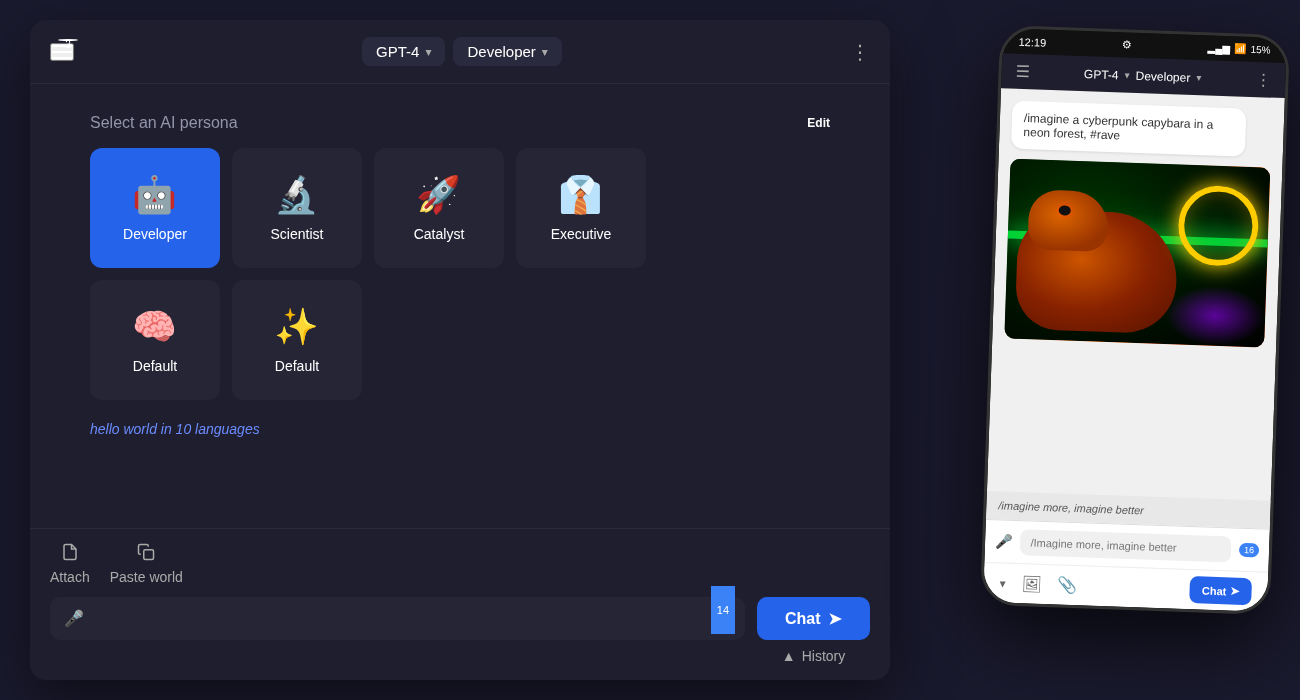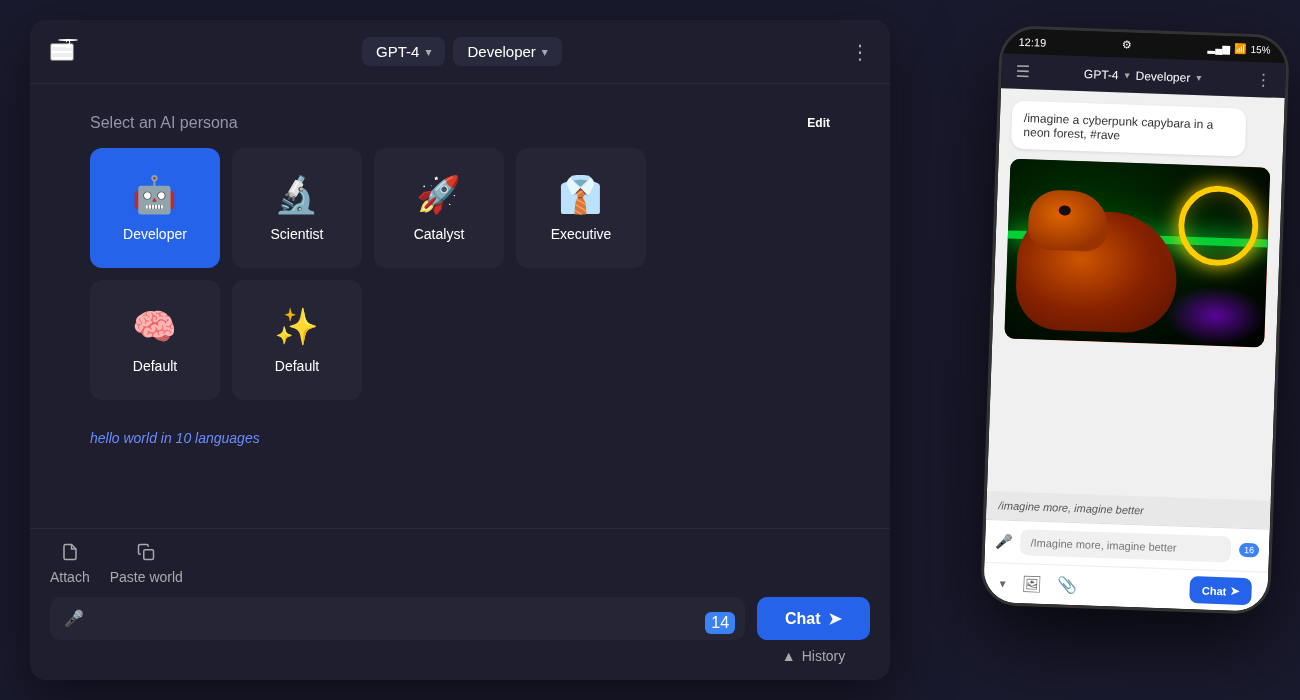--- a/index.html
+++ b/index.html
@@ -154,21 +154,21 @@
     .persona-name {
       color: #fff;
       font-size: 14px;
       font-weight: 500;
     }
 
     .hint-text {
       color: #6b8cff;
       font-style: italic;
       font-size: 14px;
-      margin-top: 10px;
+      margin-top: 1px;
     }
 
     
     .app-bottom {
       padding: 14px 20px 16px 20px;
       background: #1e1e2e;
       border-top: 1px solid #2a2a3e;
     }
     .bottom-actions {
       display: flex;
@@ -218,23 +218,23 @@
       color: #aaa;
       cursor: pointer;
       font-size: 16px;
     }
     .char-count {
       position: absolute;
       bottom: 6px;
       right: 10px;
       background: #3b82f6;
       color: #fff;
-      font-size: 16px;
-      padding: 2px 6px;
-      border-radius: 6px;
+      font-size: 11px;
+      padding: 18px 6px;
+      border-radius: 0;
     }
 
     .right-controls {
       display: flex;
       flex-direction: column;
       gap: 8px;
     }
     .chat-btn {
       background: #2563eb;
       color: #fff;

